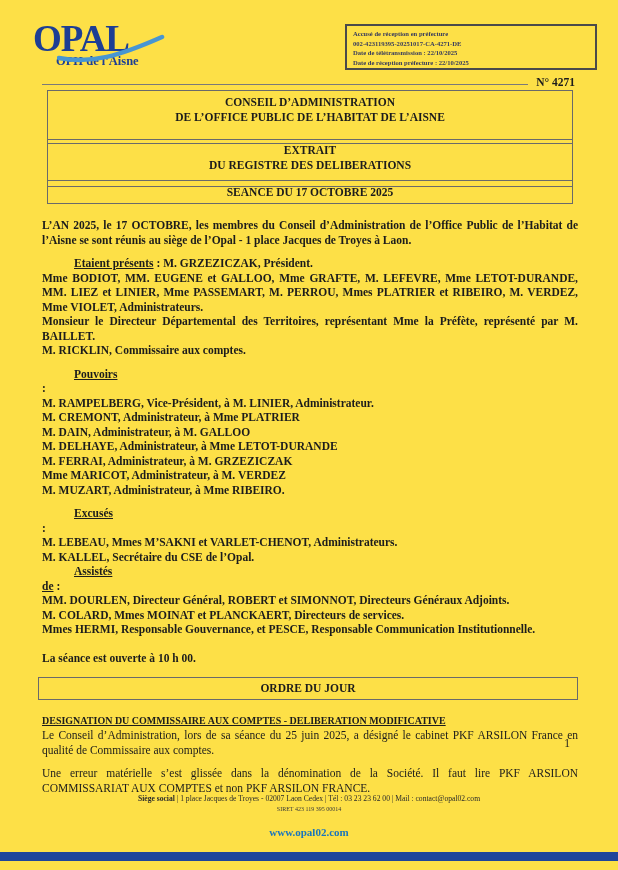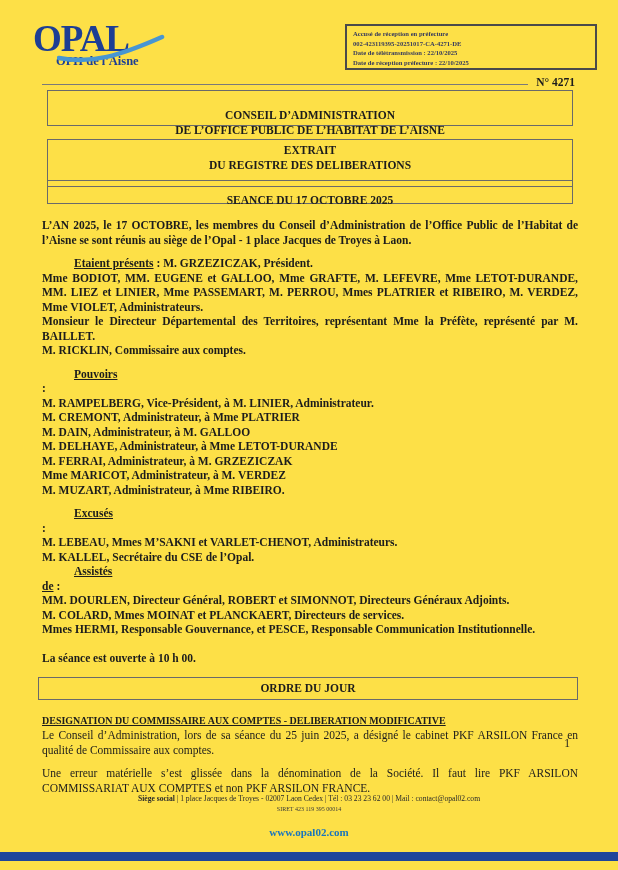--- a/index.html
+++ b/index.html
@@ -34,23 +34,23 @@
     display:flex;align-items:flex-end;
   }
   .docnum-rule{flex:1;border-bottom:1px solid #7a7a7a;margin:0 8px 3px 0;height:10px;}
   .docnum{font-size:11.5px;font-weight:700;white-space:nowrap;}
   
   .hbox{
     position:absolute;left:47px;width:526px;box-sizing:border-box;
     border:1px solid #6a6a6a;text-align:center;
     font-weight:700;font-size:11.5px;line-height:15px;
   }
-  .hbox-org{top:90px;height:36px;padding-top:17px;}
+  .hbox-org{top:90px;height:54px;padding-top:4px;}
   .hbox-extract{top:139px;height:48px;padding-top:3px;}
-  .hbox-session{top:180px;height:24px;padding-top:12px;}
+  .hbox-session{top:180px;height:24px;padding-top:4px;}
   
   .body{
     position:absolute;left:42px;top:218px;width:536px;
     font-size:11.5px;font-weight:700;line-height:14.5px;
   }
   .body .just{text-align:justify;}
   .blk{margin-bottom:9px;}
   .u{text-decoration:underline;padding-left:32px;}
   .cols{display:flex;margin-bottom:9px;flex-direction:column;}
   .col-label{width:77px;flex-shrink:0;}

